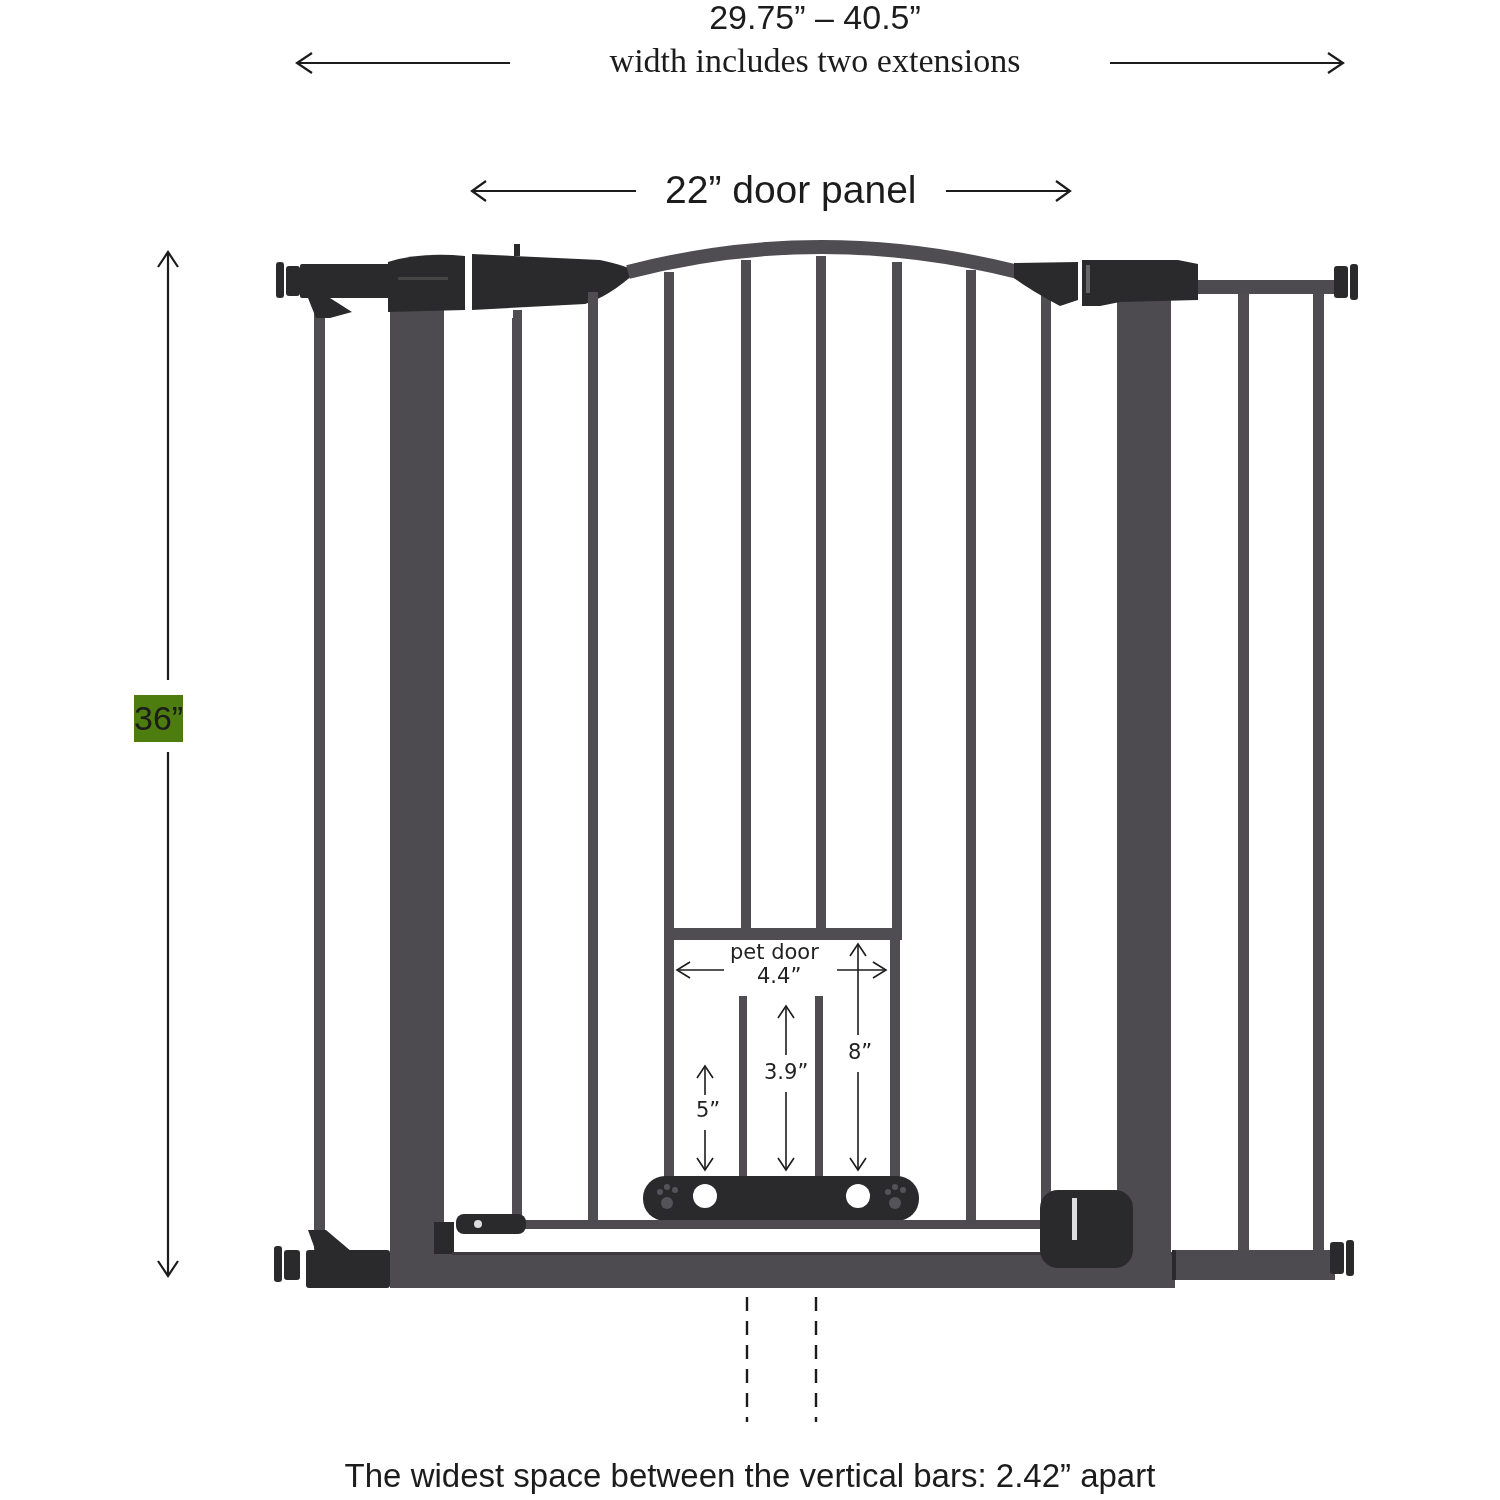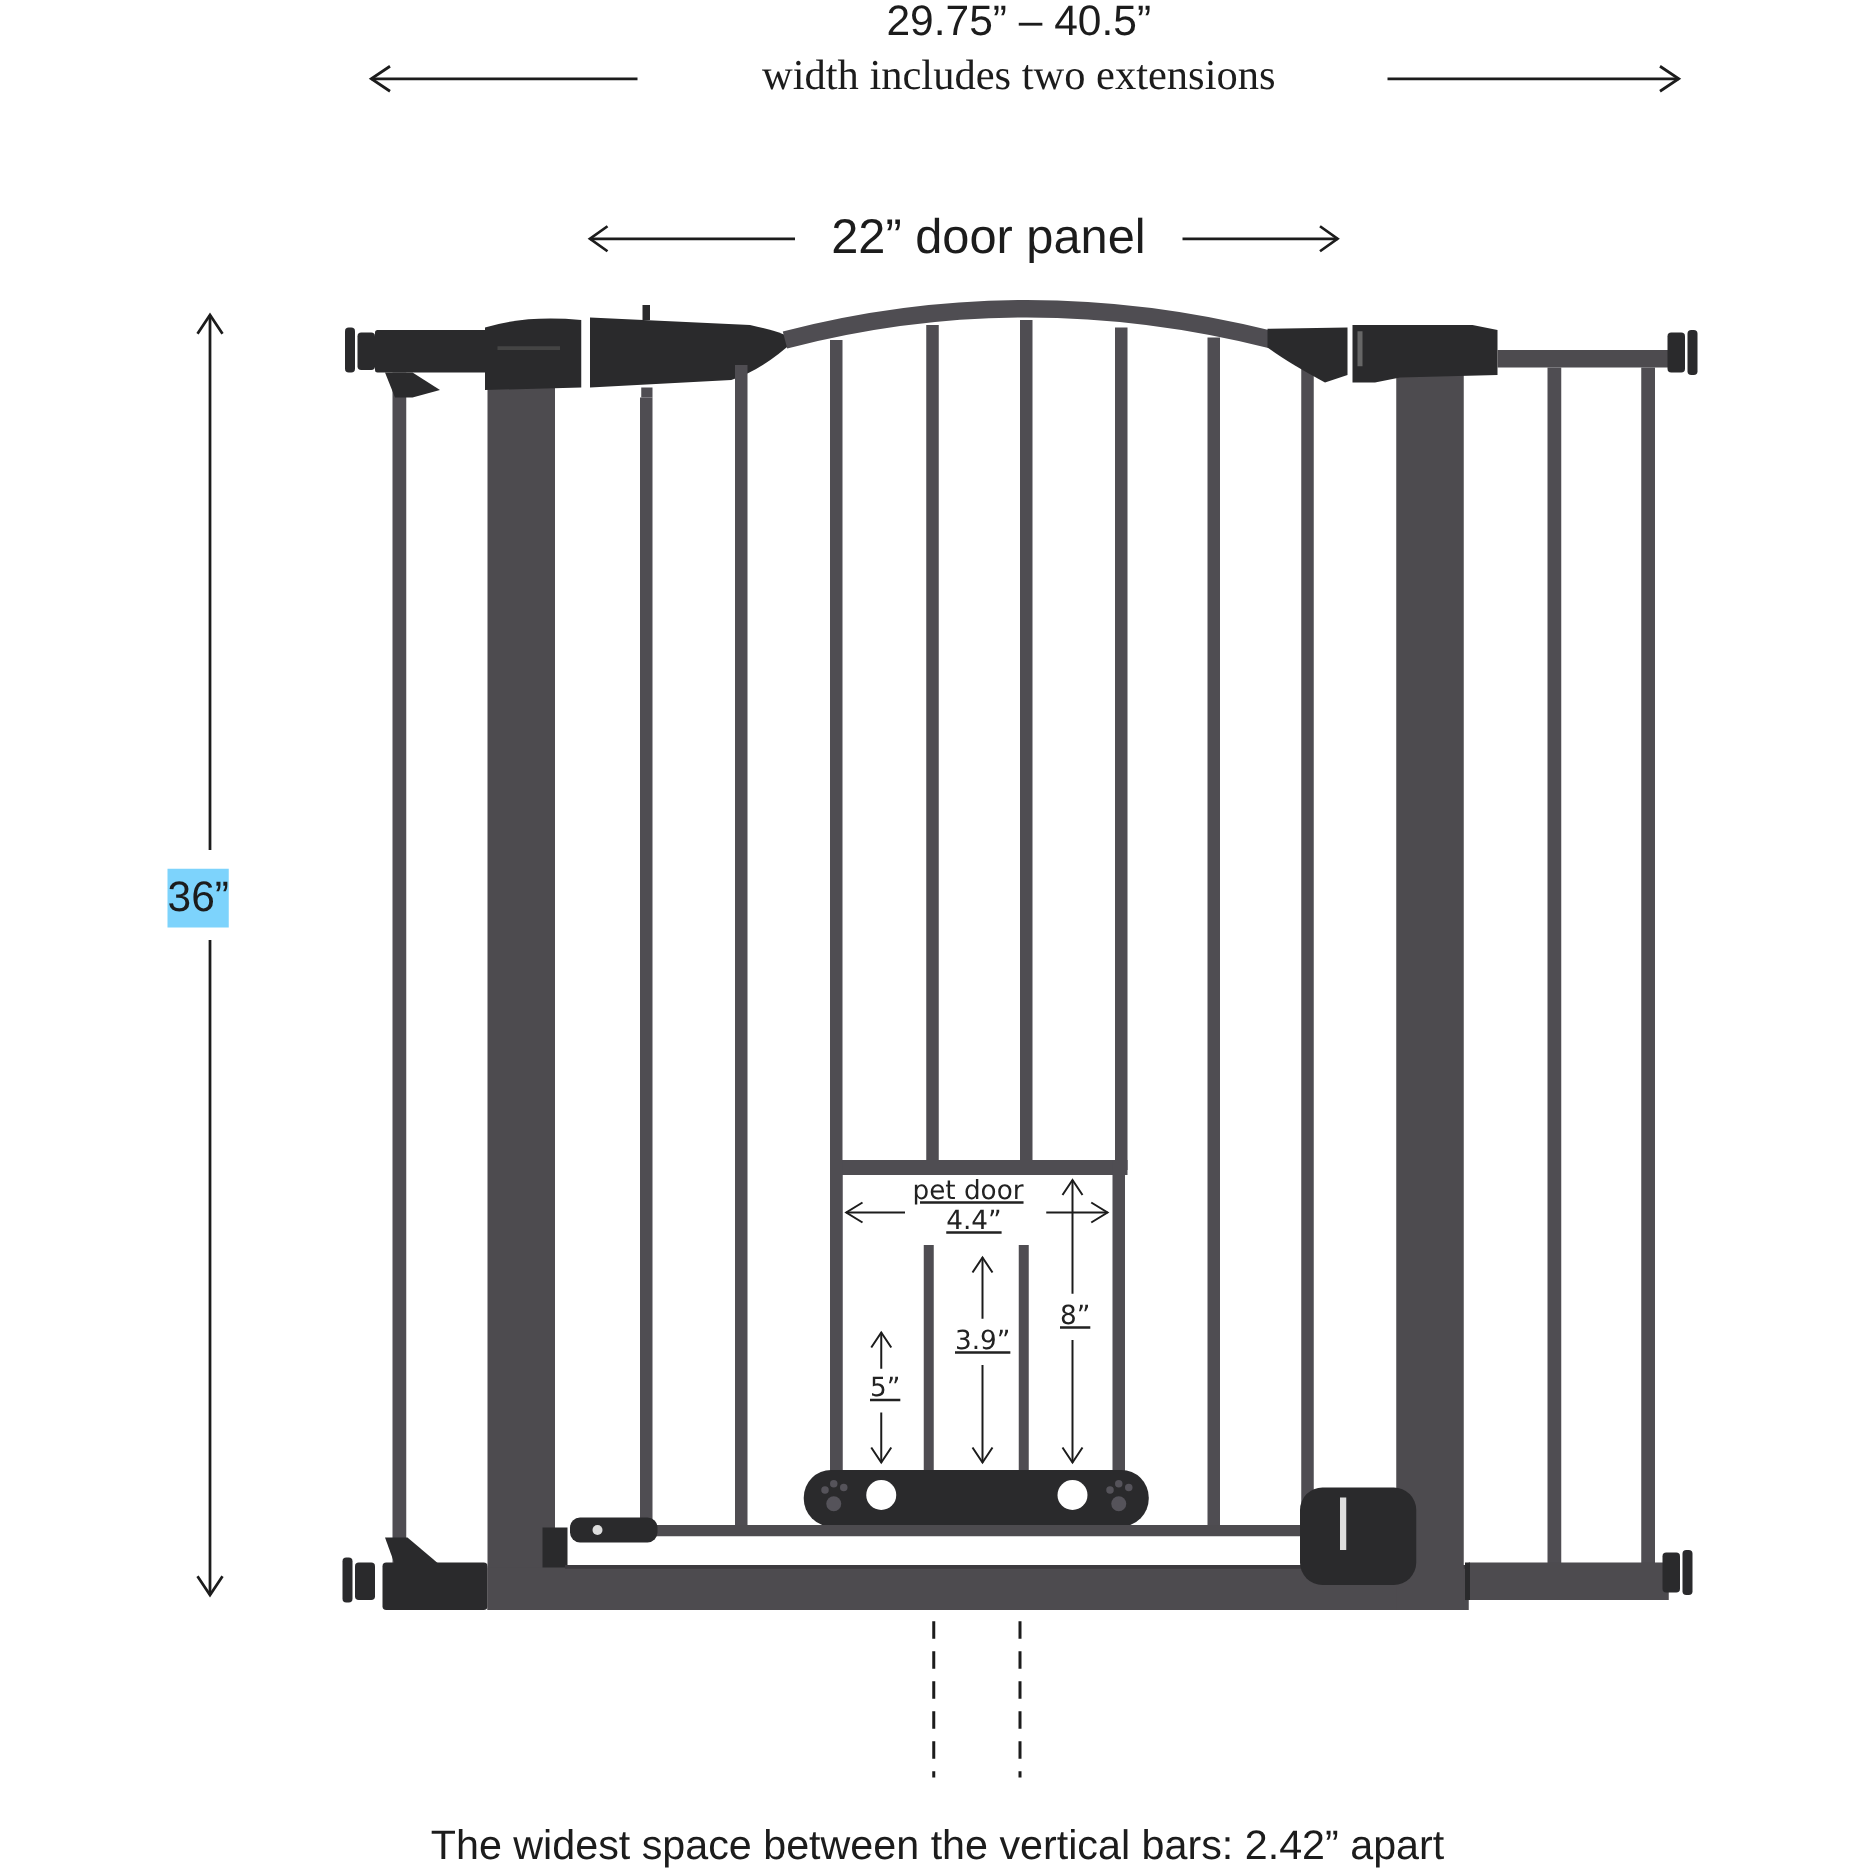--- a/index.html
+++ b/index.html
@@ -3,23 +3,23 @@
 <meta charset="utf-8">
 <style>
   html, body { margin: 0; padding: 0; background: #ffffff; }
   body { width: 1500px; height: 1500px; position: relative; overflow: hidden;
          font-family: "Liberation Sans", "DejaVu Sans", sans-serif; color: #1a1a1a; }
   .label { position: absolute; white-space: nowrap; color: #1c1c1c; }
   .dim-top { font-size: 34px; text-align: center; width: 600px; left: 515px; }
   .dim-top.line1 { top: -2px; }
   .dim-top.line2 { top: 42px; font-family: Liberation Serif, serif; }
   .door-label { font-size: 39px; top: 168px; left: 665px; }
-  .height-label { font-size: 34px; top: 695px; left: 134px; background: #7dd3fc; padding: 4px 0; }
+  .height-label { font-size: 34px; top: 695px; left: 134px; background: #4d7c0f; padding: 4px 0; }
   .bottom-label { font-size: 33px; top: 1457px; left: 0; width: 1600px; text-align: center; transform: translateX(-50px); }
-  .pet-small { font-size: 21px; font-family: "DejaVu Sans", sans-serif; color: #222; text-decoration: underline; }
+  .pet-small { font-size: 21px; font-family: "DejaVu Sans", sans-serif; color: #222; }
   svg.diagram { position: absolute; left: 0; top: 0; }
 </style>
 </head>
 <body>
 
 <div class="label dim-top line1">29.75” – 40.5”</div>
 <div class="label dim-top line2">width includes two extensions</div>
 <div class="label door-label">22” door panel</div>
 <div class="label height-label">36”</div>
 <div class="label bottom-label">The widest space between the vertical bars: 2.42” apart</div>

